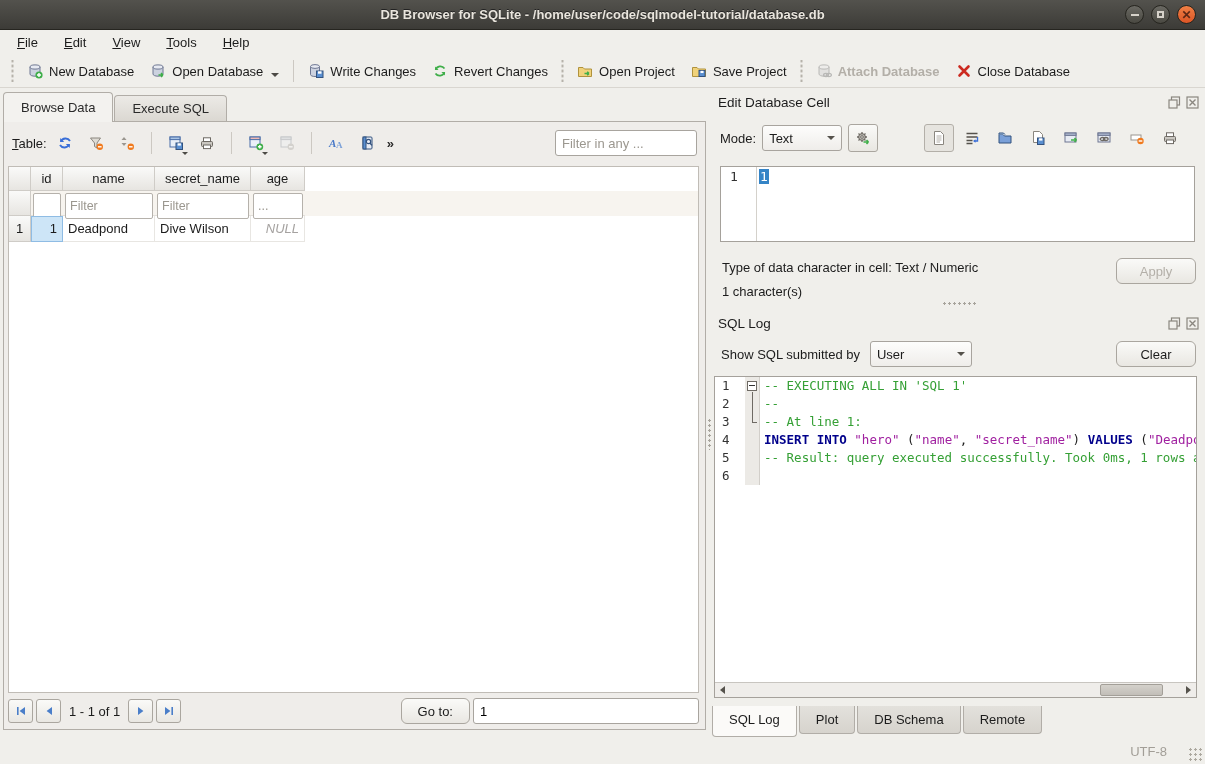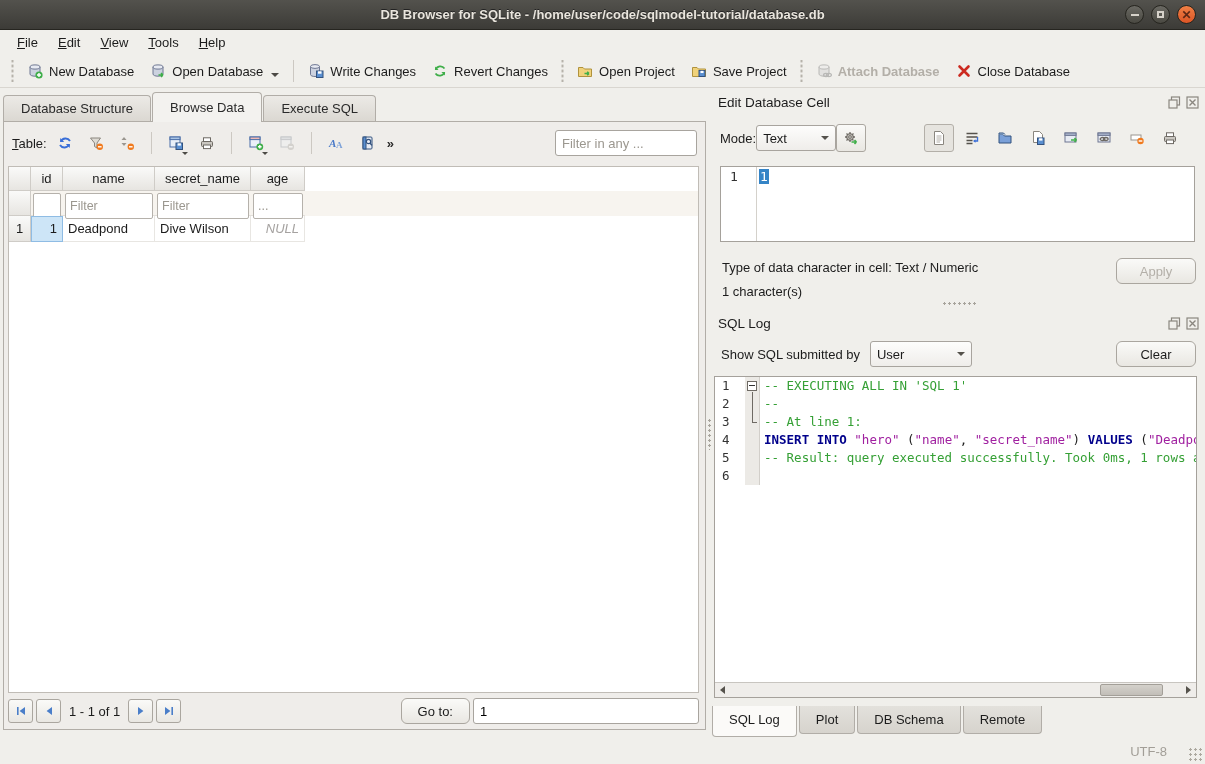--- a/index.html
+++ b/index.html
@@ -15,21 +15,21 @@
   .win-btn { width:19px; height:19px; border-radius:50%; border:1px solid #26251f;
     display:flex; align-items:center; justify-content:center;
     background:linear-gradient(#6a6963,#4a4942); }
   .win-btn .g-min { width:8px; height:2px; background:#d6d2ca; }
   .win-btn .g-max { width:7px; height:7px; border:2px solid #d6d2ca; }
   .win-btn.close { background:linear-gradient(#f08045,#db5526); }
   .win-btn .g-close { color:#5e2715; font-weight:bold; font-size:12px; line-height:1; }
 
   
   .menubar { position:absolute; left:0; top:30px; width:100%; height:25px;
-    display:flex; align-items:center; padding-left:8px; gap:2px; }
+    display:flex; align-items:center; padding-left:8px; gap:8px; }
   .menu-item { display:inline-block; padding:3px 9px; cursor:default; }
   .menu-item::first-letter { text-decoration:underline; }
 
   
   .toolbar { position:absolute; left:0; top:55px; width:100%; height:33px;
     display:flex; align-items:center; padding:0 6px; border-bottom:1px solid #d9d6d0; }
   .grip { width:5px; height:22px; margin:0 4px;
     background-image:radial-gradient(circle,#aca89f 1px,transparent 1.4px);
     background-size:4px 5px; background-position:center; background-repeat:repeat; }
   .vsep { width:1px; height:22px; background:#ccc8c2; margin:0 6px; }
@@ -111,21 +111,21 @@
   .vsplit { position:absolute; left:707px; top:88px; width:5px; bottom:27px; }
   .vsplit .dots { position:absolute; left:0; top:330px; width:5px; height:32px;
     background-image:radial-gradient(circle,#a7a39b 1px,transparent 1.4px); background-size:5px 5px; }
 
   
   .right-panel { position:absolute; left:712px; top:88px; right:0; bottom:27px; }
   .dock-title { position:absolute; left:0; width:100%; height:20px; display:flex; align-items:center; padding:0 6px; }
   .dock-title .t { flex:1; font-size:13.5px; }
   .dock-ico { width:13px; height:13px; margin-left:5px; }
   .ec-toolbar { position:absolute; left:0; top:32px; width:100%; height:36px;
-    display:flex; align-items:center; padding:0 8px; }
+    display:flex; align-items:center; padding:0 8px; gap:6px; }
   .combo-mode { width:80px; }
   .sqbtn { width:30px; height:28px; border:1px solid #aaa69f; border-radius:3px;
     background:linear-gradient(#fafaf8,#e9e7e2); display:flex; align-items:center; justify-content:center; flex:none; }
   .flat { width:30px; height:28px; display:flex; align-items:center; justify-content:center; position:relative; flex:none; }
   .flat.pressed { border:1px solid #b3afa8; border-radius:3px; background:#e6e4df; }
   .icon-row { display:flex; margin-left:auto; margin-right:12px; gap:3px; align-items:center; }
 
   .cell-editor { position:absolute; left:8px; right:10px; top:78px; height:76px;
     border:1px solid #a5a19b; background:#fff; display:flex; }
   .ce-gutter { width:36px; padding:2px 0 0 9px; border-right:1px solid #d4d1cb;
@@ -290,21 +290,20 @@
 
   <div class="tbtn">
     <svg class="icon16" viewBox="0 0 16 16">
       <path d="M3.5 3.5 12.5 12.5M12.5 3.5 3.5 12.5" stroke="#cc2a20" stroke-width="2.6" stroke-linecap="round"></path>
     </svg>
     <span>Close Database</span>
   </div>
 </div>
 
 <div class="main-tabs">
-  <div class="mtab">Database Structure</div>
   <div class="mtab active">Browse Data</div>
   <div class="mtab">Execute SQL</div>
 </div>
 
 <div class="left-frame">
 
   <div class="browse-toolbar">
     <span class="lbl mn">Table:</span>
 
     <div class="itbtn">

